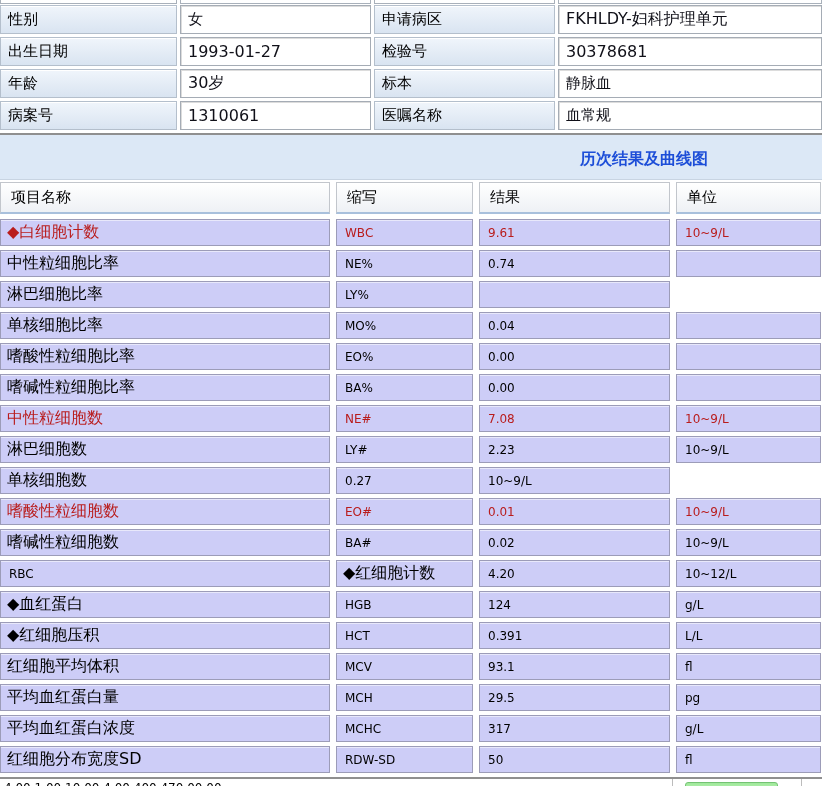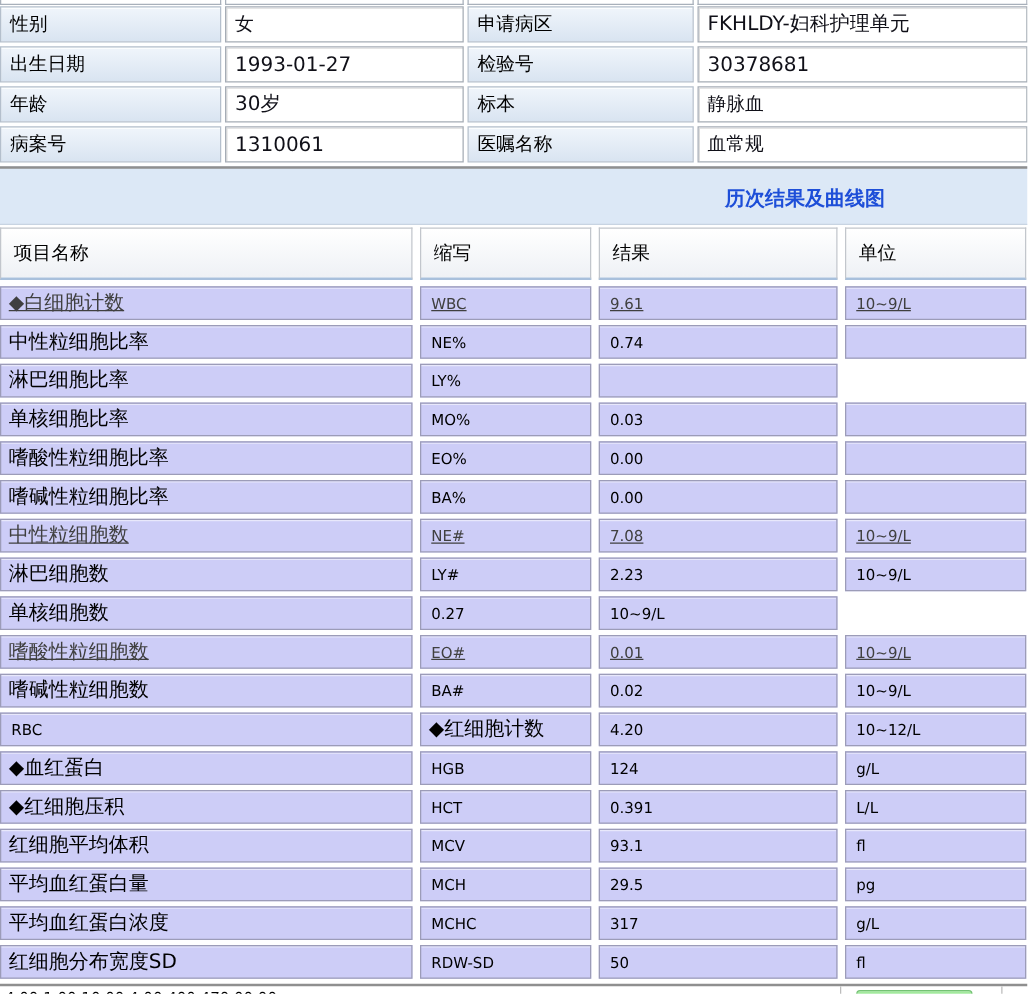--- a/index.html
+++ b/index.html
@@ -23,31 +23,31 @@
     font-size:16px; color:#101018; }
   .pcell.val.cn { font-size:15px; }
 
   
   .band { height:47px; background:#dce8f6; border-top:2px solid #8f8f8f; border-bottom:1px solid #c8d4e2;
     padding:14px 0 0 580px; }
   .hist-link { color:#1d4ed8; font-weight:bold; font-size:16px; text-decoration:none; cursor:pointer; }
 
   
   .grid4 { display:grid; grid-template-columns:330px 137px 191px 1fr; column-gap:6px; padding-right:1px; }
-  .thead { margin-top:2px; height:42px; }
+  .thead { margin-top:2px; height:32px; }
   .th { background:linear-gradient(#ffffff,#eef1f5); border:1px solid #c2c6cc;
     border-bottom:2px solid #a8c0dc; display:flex; align-items:center; padding-left:10px;
     font-size:15px; color:#000; }
   .tbody { margin-top:5px; }
   .trow { height:27px; margin-bottom:4px; }
   .tc { background:#cdcdf7; border:1px solid #9c9cb8; box-shadow:inset 0 1px 0 rgba(255,255,255,.55);
     display:flex; align-items:center; overflow:hidden; white-space:nowrap; color:#000; }
   .tc.c1 { padding-left:6px; font-size:16px; }
   .tc.c2,.tc.c3,.tc.c4 { padding-left:8px; font-size:12px; }
-  .trow.red .tc { color:#404040;text-decoration:underline; }
+  .trow.red .tc { color:#b91c1c; }
 
   
   .partial { position:relative; height:9px; overflow:hidden; border-top:2px solid #8f8f8f; background:#fff; }
   .partial .ptext { position:absolute; left:4px; top:2px; font-size:12px; color:#000; white-space:nowrap; }
   .partial .vline { position:absolute; top:0; width:1px; height:9px; background:#bcbcbc; }
   .green-btn { position:absolute; left:685px; top:3px; width:93px; height:20px;
     background:linear-gradient(#9fe89a,#d9ffd2); border:1px solid #74c274; border-radius:3px; }
 </style>
 </head>
 <body>
@@ -143,21 +143,21 @@
     </div>
 
     <div class="grid4 trow">
       <div class="tc c1">
           <span>单核细胞比率</span>
         </div>
       <div class="tc c2">
           <span>MO%</span>
         </div>
       <div class="tc c3">
-          <span>0.03</span>
+          <span>0.04</span>
         </div>
       <div class="tc c4">
           <span></span>
         </div>
     </div>
 
     <div class="grid4 trow">
       <div class="tc c1">
           <span>嗜酸性粒细胞比率</span>
         </div>

